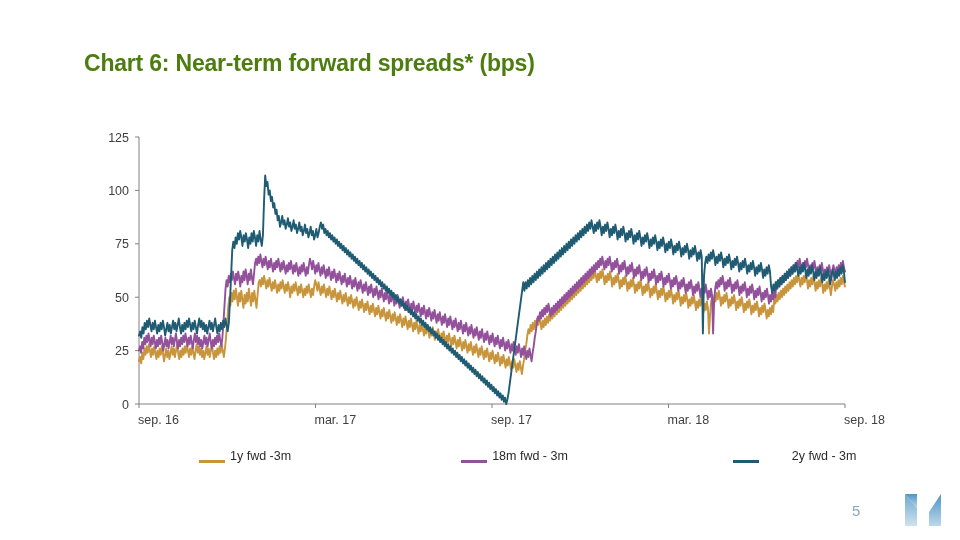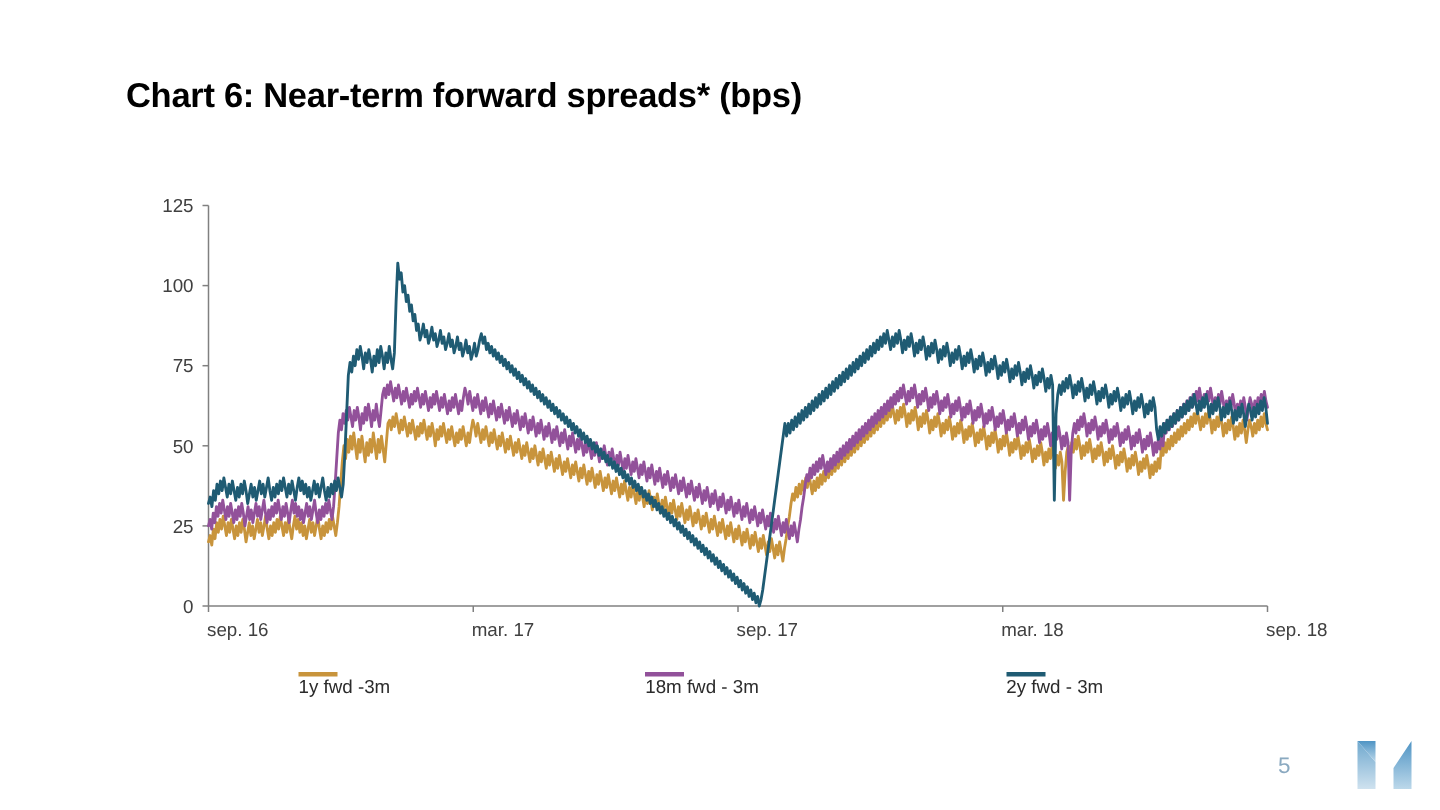--- a/index.html
+++ b/index.html
@@ -20,21 +20,21 @@
     position: absolute;
     inset: 0;
     background: #ffffff;
   }
   .chart-title {
     position: absolute;
     left: 84px;
     top: 50px;
     font-size: 23px;
     font-weight: bold;
-    color: #000000;
+    color: #4d7c0f;
     letter-spacing: -0.2px;
     white-space: nowrap;
   }
   .chart-area {
     position: absolute;
     left: 0px;
     top: 110px;
     width: 900px;
     height: 350px;
   }
@@ -53,27 +53,26 @@
     left: 139px;
     top: 446px;
     width: 706px;
     height: 20px;
     display: flex;
     flex-direction: row;
     align-items: center;
   }
   .legend-item {
     display: flex;
-    flex-direction: column;
-    align-items: flex-start;
+    align-items: flex-end;
     flex: 0 0 auto;
   }
   .legend-item.slot1 { margin-left: 60px; }
   .legend-item.slot2 { margin-left: 170px; }
-  .legend-item.slot3 { margin-left: 165px; }
+  .legend-item.slot3 { margin-left: 165px; gap: 28px; }
   .legend-swatch {
     width: 26px;
     height: 3px;
     margin-right: 5px;
     flex: 0 0 auto;
   }
   .legend-text {
     font-size: 12.5px;
     color: #2b2b2b;
     white-space: nowrap;

